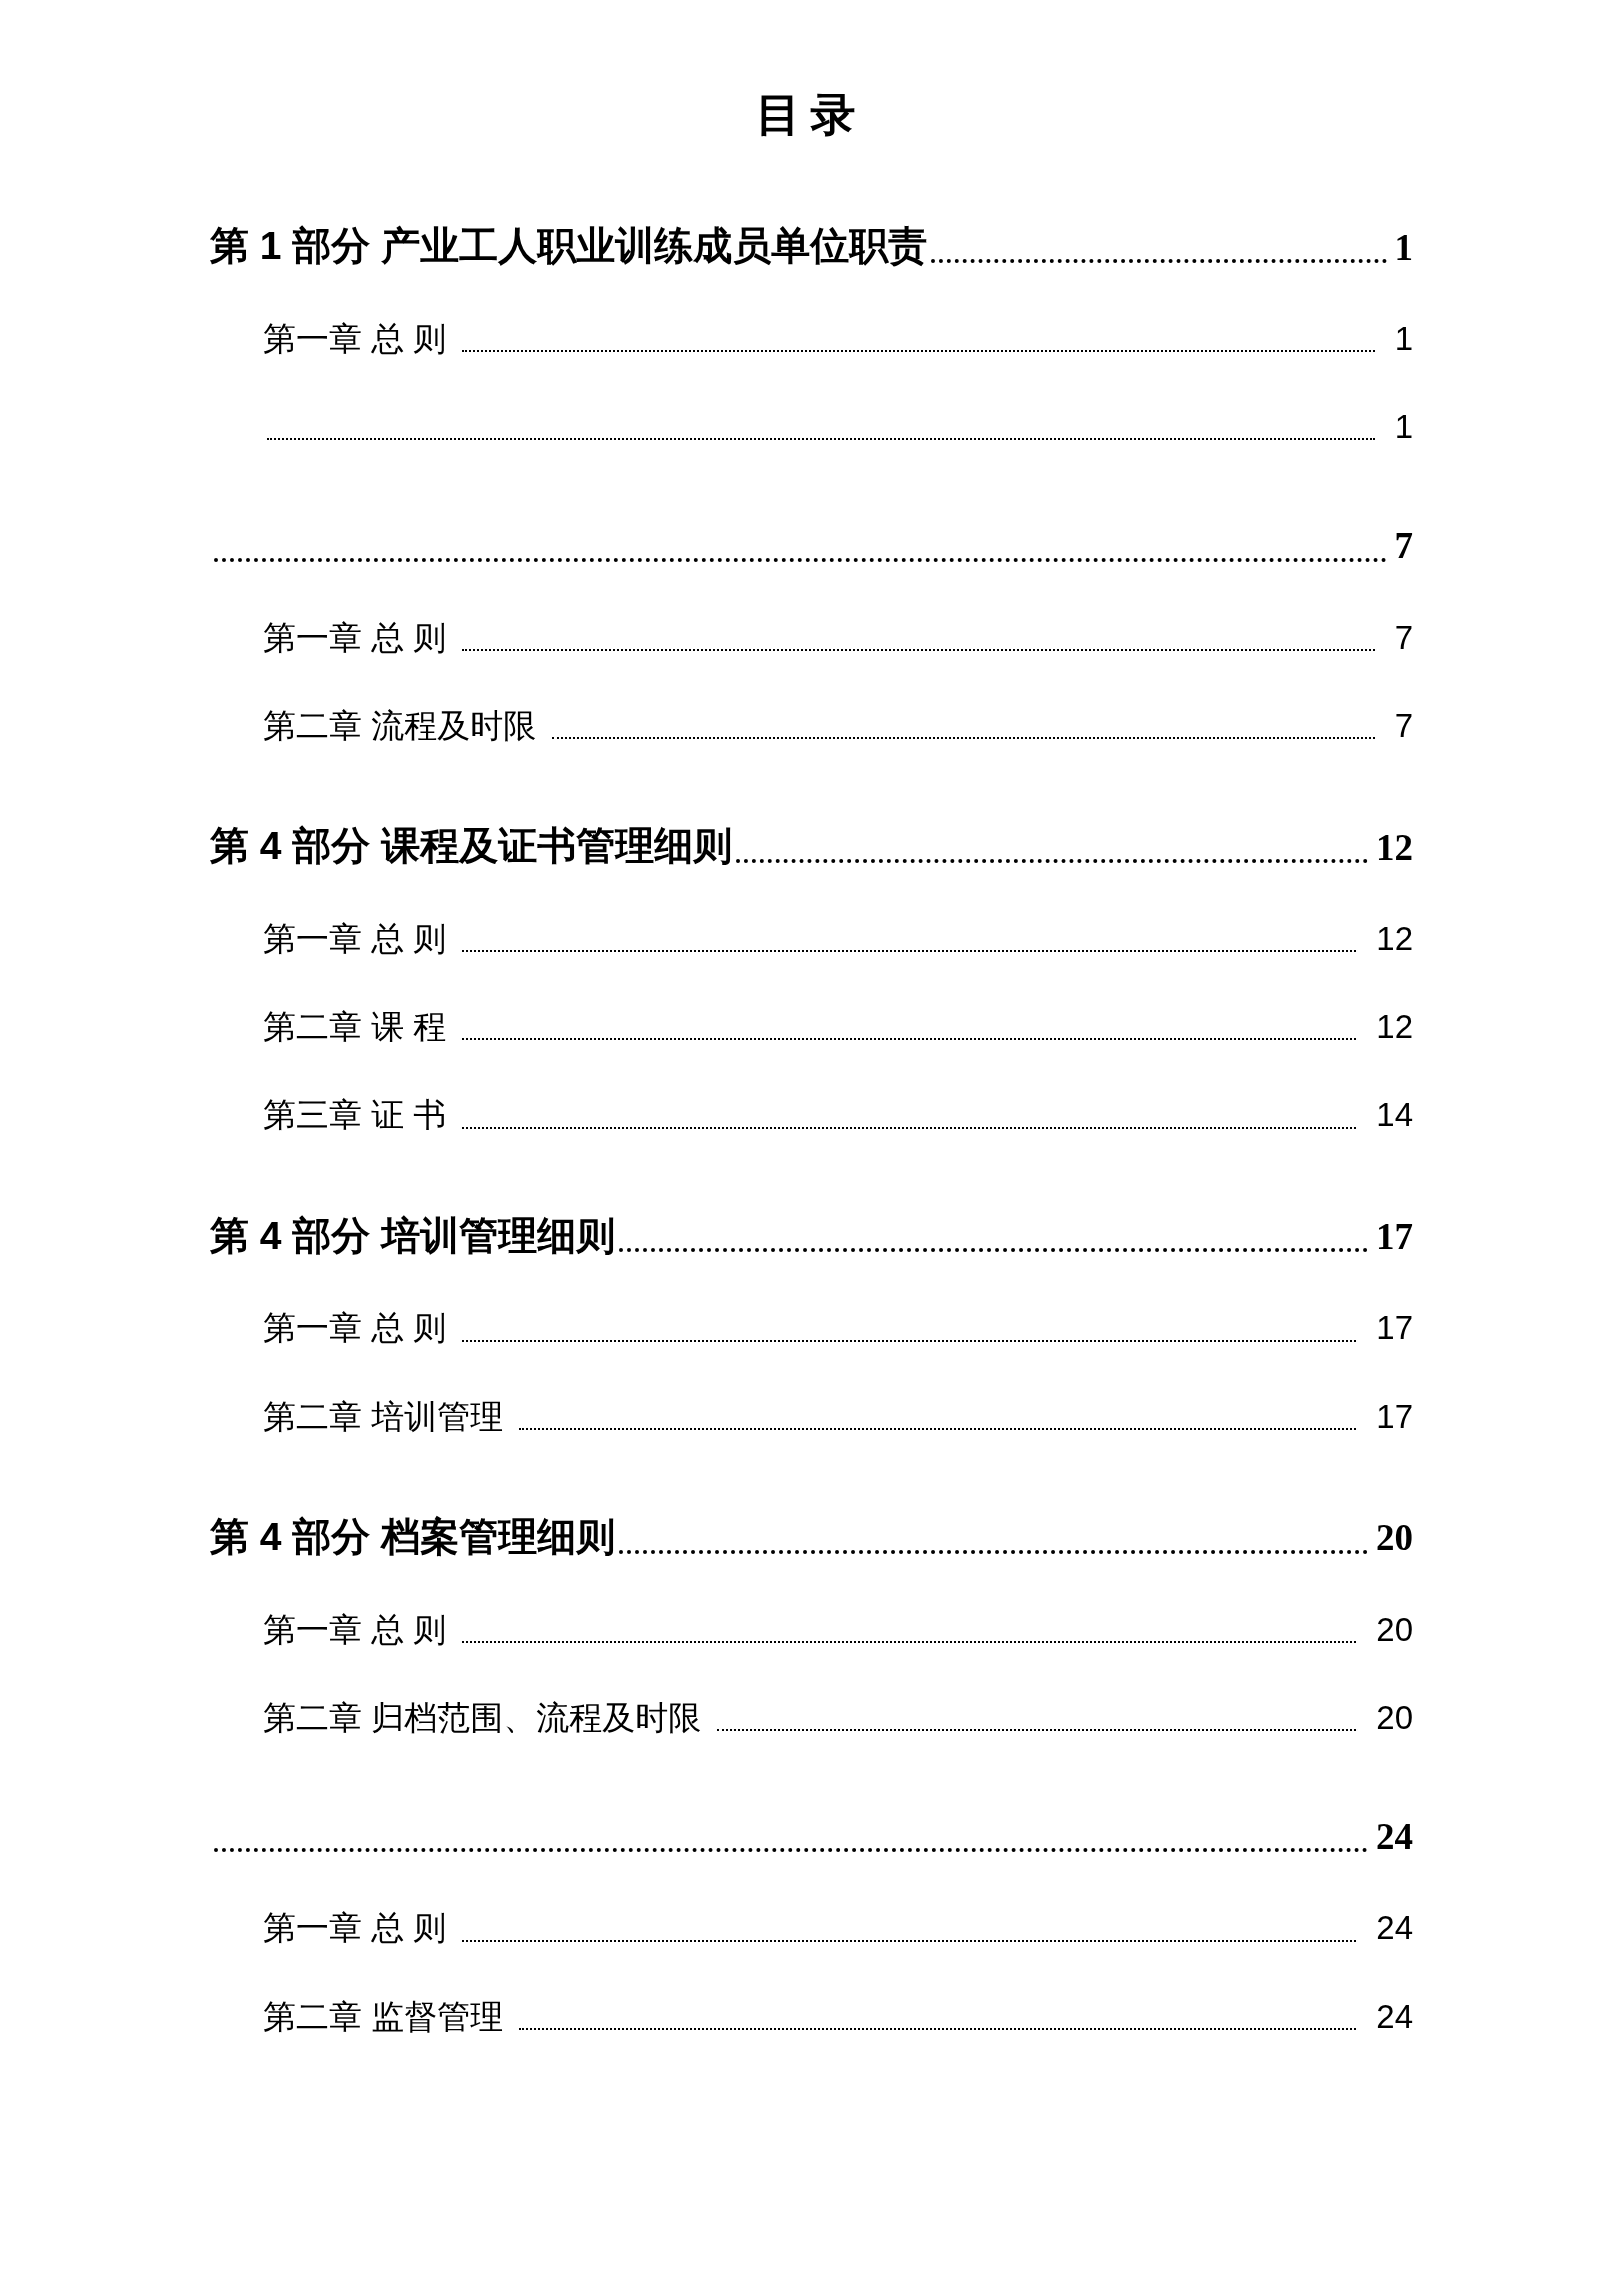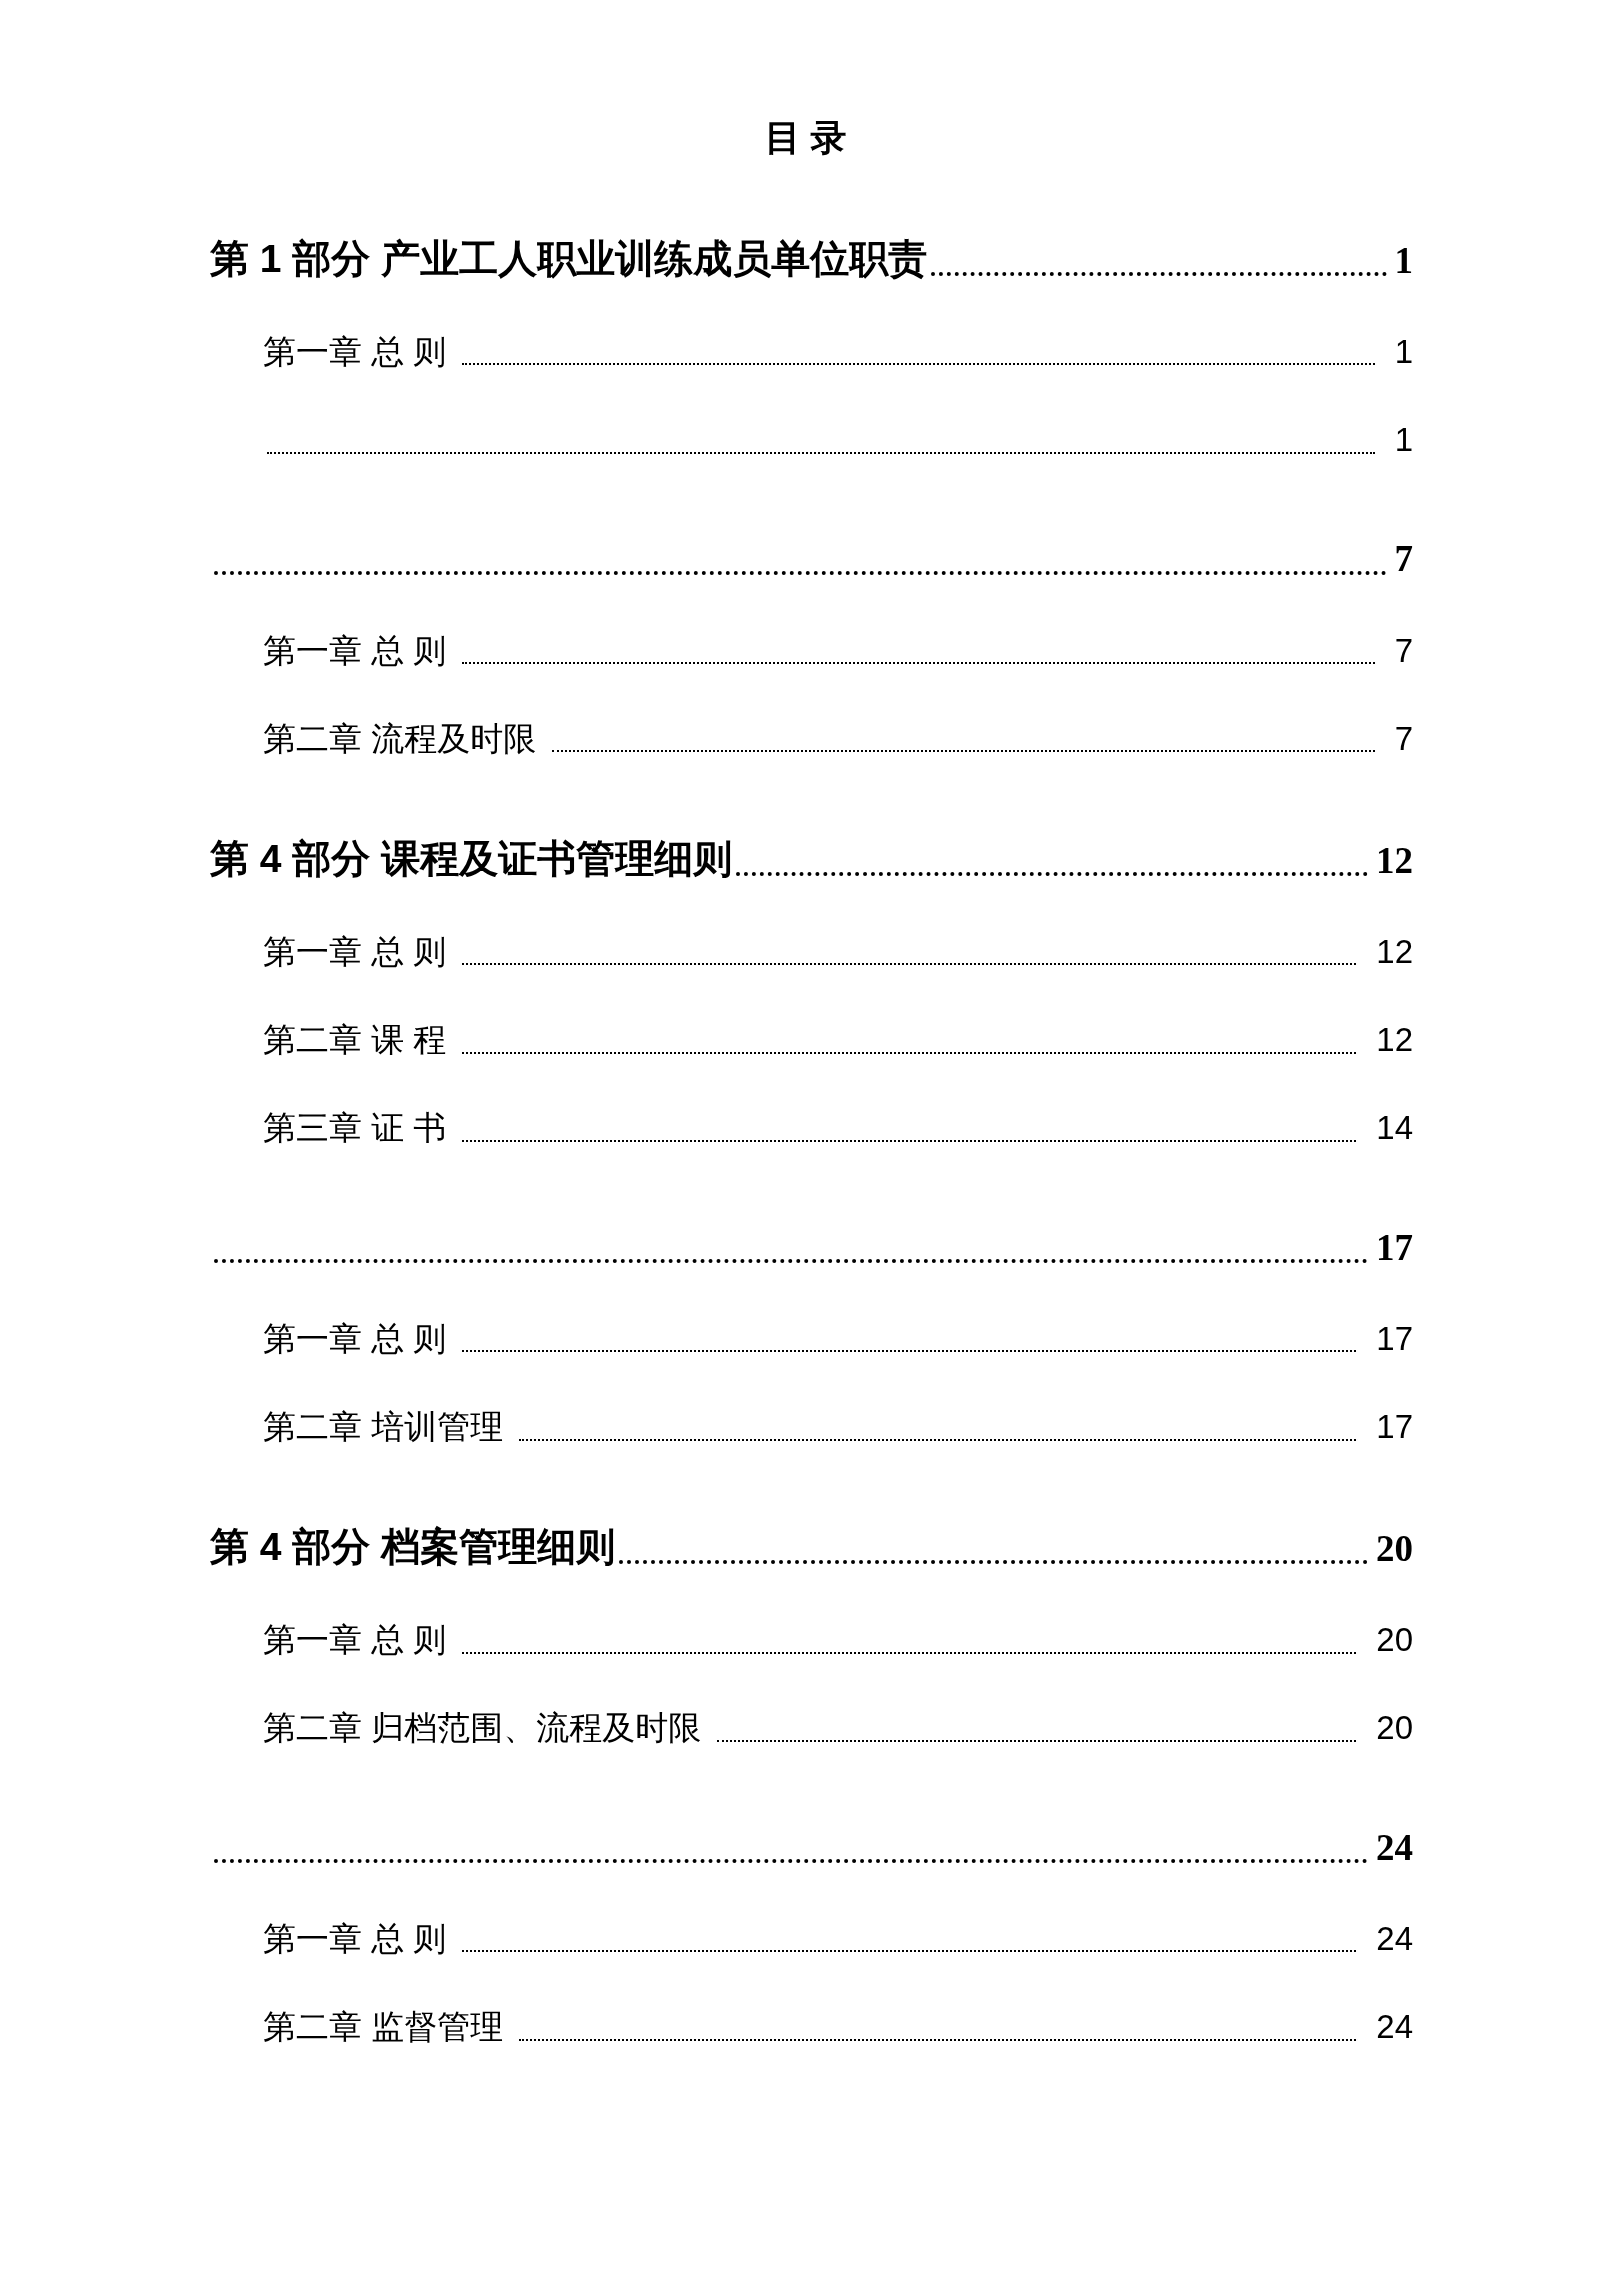--- a/index.html
+++ b/index.html
@@ -11,26 +11,27 @@
   }
   .page {
     position: relative;
     width: 1621px;
     height: 2293px;
     background: #ffffff;
     overflow: hidden;
   }
   .doc-title {
     margin: 0;
-    padding-top: 116px;
+    padding-top: 92px;
     text-align: center;
-    font-size: 36px;
+    font-size: 45px;
     font-weight: bold;
     letter-spacing: 9.8px;
     line-height: 1.2;
+    font-family: Liberation Mono, monospace;
   }
   .toc {
     padding: 0 208px 0 194px;
   }
   .row {
     display: flex;
     align-items: flex-end;
     white-space: nowrap;
   }
   .heading-row {
@@ -124,20 +125,21 @@
           <span class="page-num">12</span>
         </div>
         <div class="row chapter-row">
           <span class="label">第三章 证 书</span>
           <span class="dots"></span>
           <span class="page-num">14</span>
         </div>
       </div>
       <div class="part">
         <div class="row heading-row">
+          <span class="label">第 4 部分 培训管理细则</span>
           <span class="dots"></span>
           <span class="page-num">17</span>
         </div>
         <div class="row chapter-row">
           <span class="label">第一章 总 则</span>
           <span class="dots"></span>
           <span class="page-num">17</span>
         </div>
         <div class="row chapter-row">
           <span class="label">第二章 培训管理</span>

